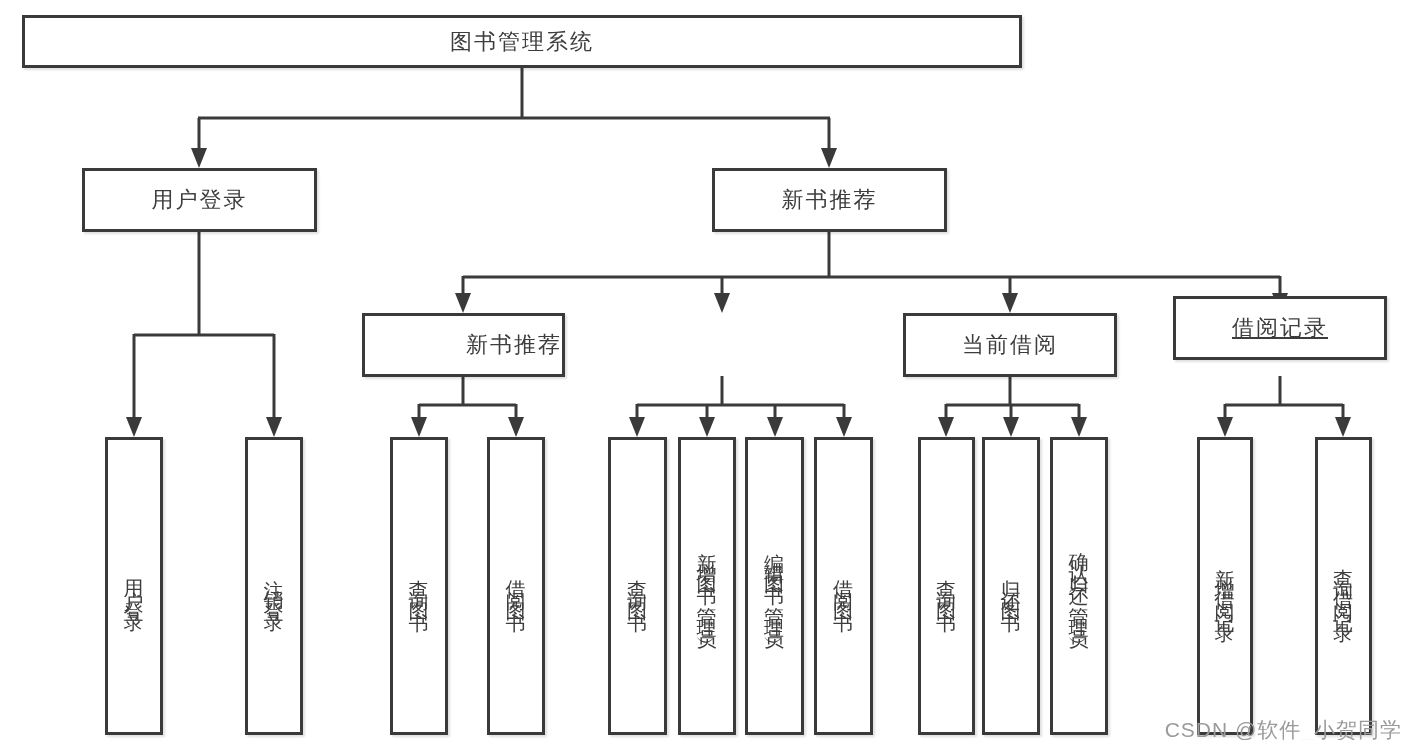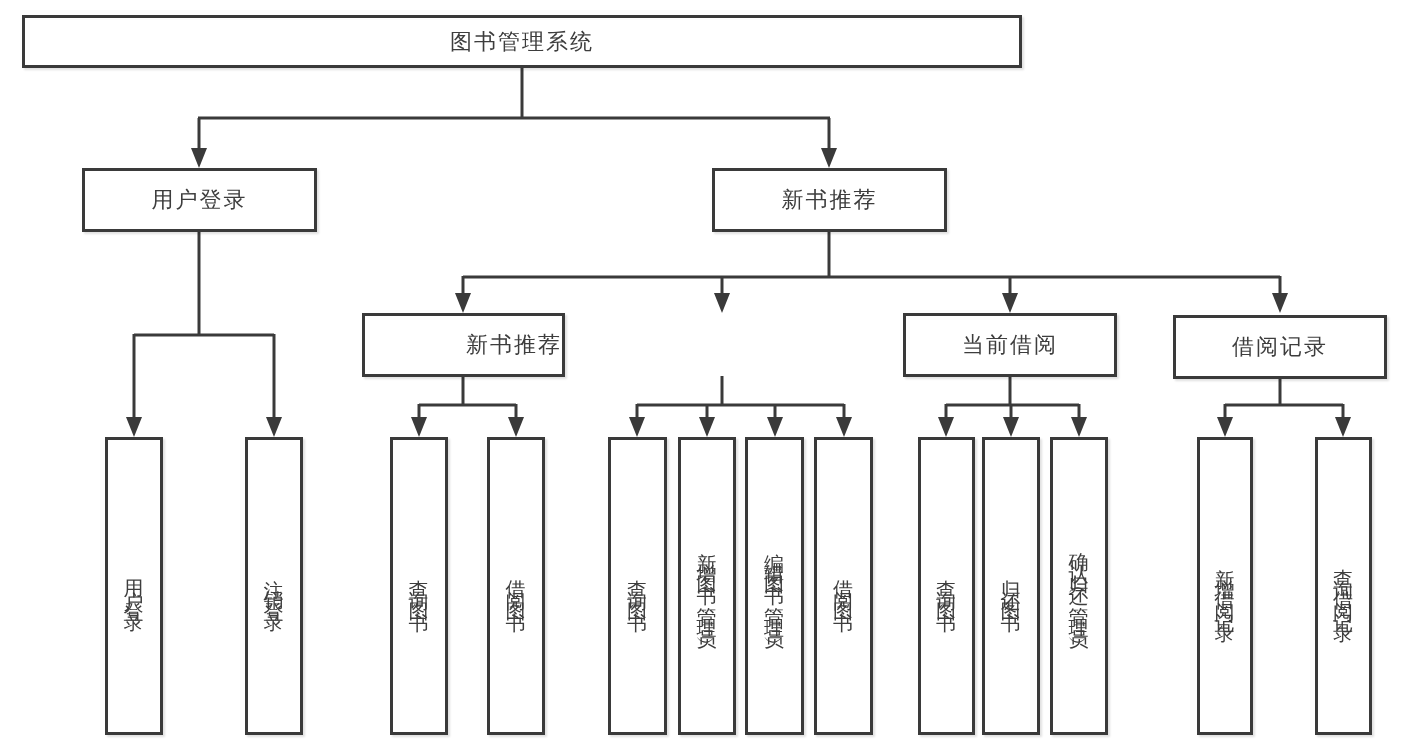--- a/index.html
+++ b/index.html
@@ -148,21 +148,21 @@
   <div class="node hnode" style="left:712px; top:168px; width:235px; height:64px;">
     <span>新书推荐</span>
   </div>
 
   <div class="node hnode" style="left:362px; top:313px; width:203px; height:64px;justify-content:flex-end;">
     <span>新书推荐</span>
   </div>
   <div class="node hnode" style="left:903px; top:313px; width:214px; height:64px;text-align:center;">
     <span>当前借阅</span>
   </div>
-  <div class="node hnode" style="left:1173px; top:315px; width:214px; height:64px;">
+  <div class="node hnode" style="left:1173px; top:296px; width:214px; height:64px;text-decoration:underline;">
     <span>借阅记录</span>
   </div>
 
   <div class="node vnode" style="left:105px; width:58px;">
     <span class="vtext">用户登录</span>
   </div>
   <div class="node vnode" style="left:245px; width:58px;">
     <span class="vtext">注销登录</span>
   </div>
 
@@ -196,14 +196,15 @@
     <span class="vtext">确认归还（管理员）</span>
   </div>
 
   <div class="node vnode" style="left:1197px; width:56px;">
     <span class="vtext">新增借阅记录</span>
   </div>
   <div class="node vnode" style="left:1315px; width:57px;">
     <span class="vtext">查询借阅记录</span>
   </div>
 
+  <div class="watermark">CSDN @软件_小贺同学</div>
 
 </div>
 
 </body></html>

